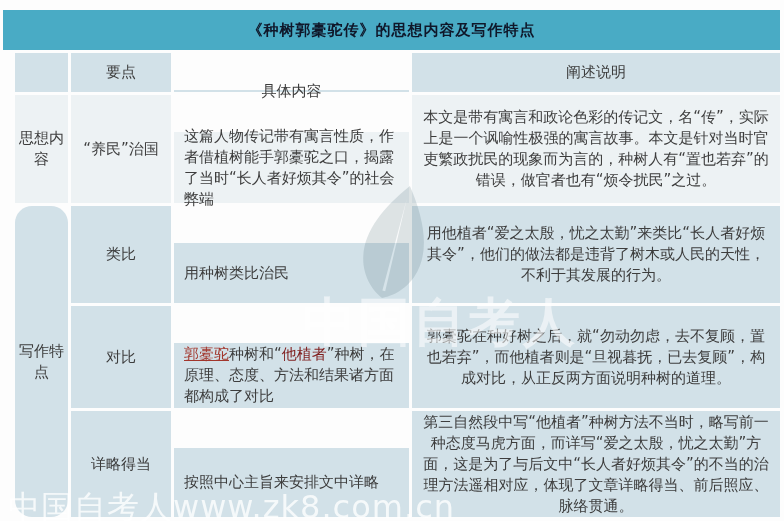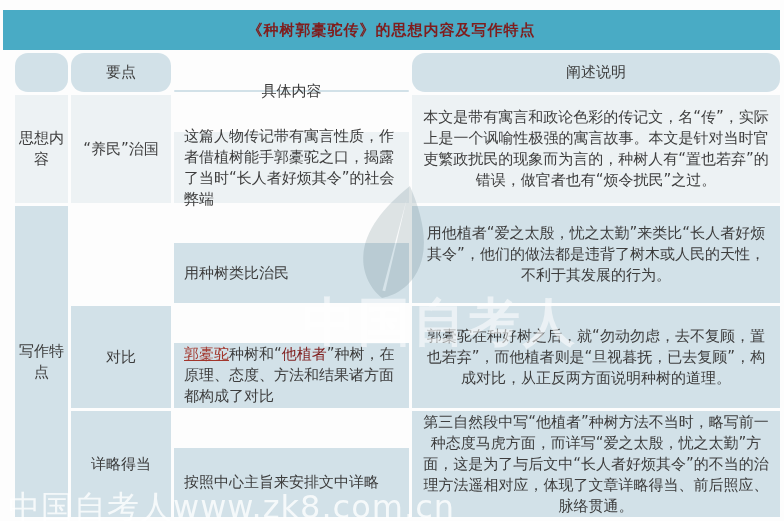--- a/index.html
+++ b/index.html
@@ -9,31 +9,31 @@
 
   .tbl { position:absolute; left:3px; top:10px; width:777px;
          display:grid;
          grid-template-columns:65px 100px 235px 1fr;
          grid-template-rows:40px 39px 108px 97px 102px 106px;
          gap:3px; }
 
   .cell { display:flex; align-items:center; font-size:15px; line-height:21px;
           color:#3d3d3d; }
   .title-bar { grid-column:1 / -1; grid-row:1; background:#49abc5;
-               justify-content:center; color:#7f1d1d; font-weight:bold;
+               justify-content:center; color:#0f172a; font-weight:bold;
                font-size:15px; letter-spacing:1px; }
   .hdr  { background:#d2e1e8; justify-content:center; text-align:center; }
   .dark { background:#d2e1e8; }
   .light{ background:#edf2f4; }
   .lbl  { justify-content:center; text-align:center; padding:4px; }
   .txt  { justify-content:flex-start; text-align:left; padding:12px 10px; }
 
   .c1 { grid-column:1;margin-left:12px; } .c2 { grid-column:2; } .c3 { grid-column:3;margin-top:37px; } .c4 { grid-column:4;text-align:center; }
-  .r2 { grid-row:2;border-radius:13px; } .r3 { grid-row:3; } .r4 { grid-row:4; } .r5 { grid-row:5; } .r6 { grid-row:6; }
-  .r3to6 { grid-row:4 / span 3; }
+  .r2 { grid-row:2; } .r3 { grid-row:3; } .r4 { grid-row:4; } .r5 { grid-row:5; } .r6 { grid-row:6; }
+  .r3to6 { grid-row:4 / span 3;border-radius:17px; }
 
   .wm { position:absolute; pointer-events:none; color:rgba(255,255,255,0.62);
         font-weight:bold; white-space:nowrap; z-index:5; }
   .wm-center { left:303px; top:288px; font-size:52px; letter-spacing:3px;
                color:rgba(255,255,255,0.55); }
   .wm-bottom { left:8px; top:486px; font-size:32px; font-weight:normal;
                color:rgba(255,255,255,0.78); letter-spacing:1px; }
   .wm-leaf { position:absolute; left:360px; top:183px; width:72px; height:118px;
              pointer-events:none; z-index:4; opacity:0.16; transform:rotate(14deg); }
 </style>
@@ -51,20 +51,21 @@
     <div class="cell hdr c3 r2">具体内容</div>
     <div class="cell hdr c4 r2">阐述说明</div>
 
     <div class="cell light lbl c1 r3">思想内容</div>
     <div class="cell light lbl c2 r3">“养民”治国</div>
     <div class="cell light txt c3 r3">这篇人物传记带有寓言性质，作者借植树能手郭橐驼之口，揭露了当时“长人者好烦其令”的社会弊端</div>
     <div class="cell light txt c4 r3">本文是带有寓言和政论色彩的传记文，名“传”，实际上是一个讽喻性极强的寓言故事。本文是针对当时官吏繁政扰民的现象而为言的，种树人有“置也若弃”的错误，做官者也有“烦令扰民”之过。</div>
 
     <div class="cell dark lbl c1 r3to6">写作特点</div>
 
+    <div class="cell dark lbl c2 r4">类比</div>
     <div class="cell dark txt c3 r4">用种树类比治民</div>
     <div class="cell dark txt c4 r4">用他植者“爱之太殷，忧之太勤”来类比“长人者好烦其令”，他们的做法都是违背了树木或人民的天性，不利于其发展的行为。</div>
 
     <div class="cell dark lbl c2 r5">对比</div>
     <div class="cell dark txt c3 r5">
         <span><span style="color: rgb(162, 54, 44); text-decoration: underline;">郭橐驼</span><span>种树和“</span><span style="color: #7f1d1d;">他植者</span><span>”种树，在原理、态度、方法和结果诸方面都构成了对比</span></span>
       </div>
     <div class="cell dark txt c4 r5">郭橐驼在种好树之后，就“勿动勿虑，去不复顾，置也若弃”，而他植者则是“旦视暮抚，已去复顾”，构成对比，从正反两方面说明种树的道理。</div>
 
     <div class="cell dark lbl c2 r6">详略得当</div>

